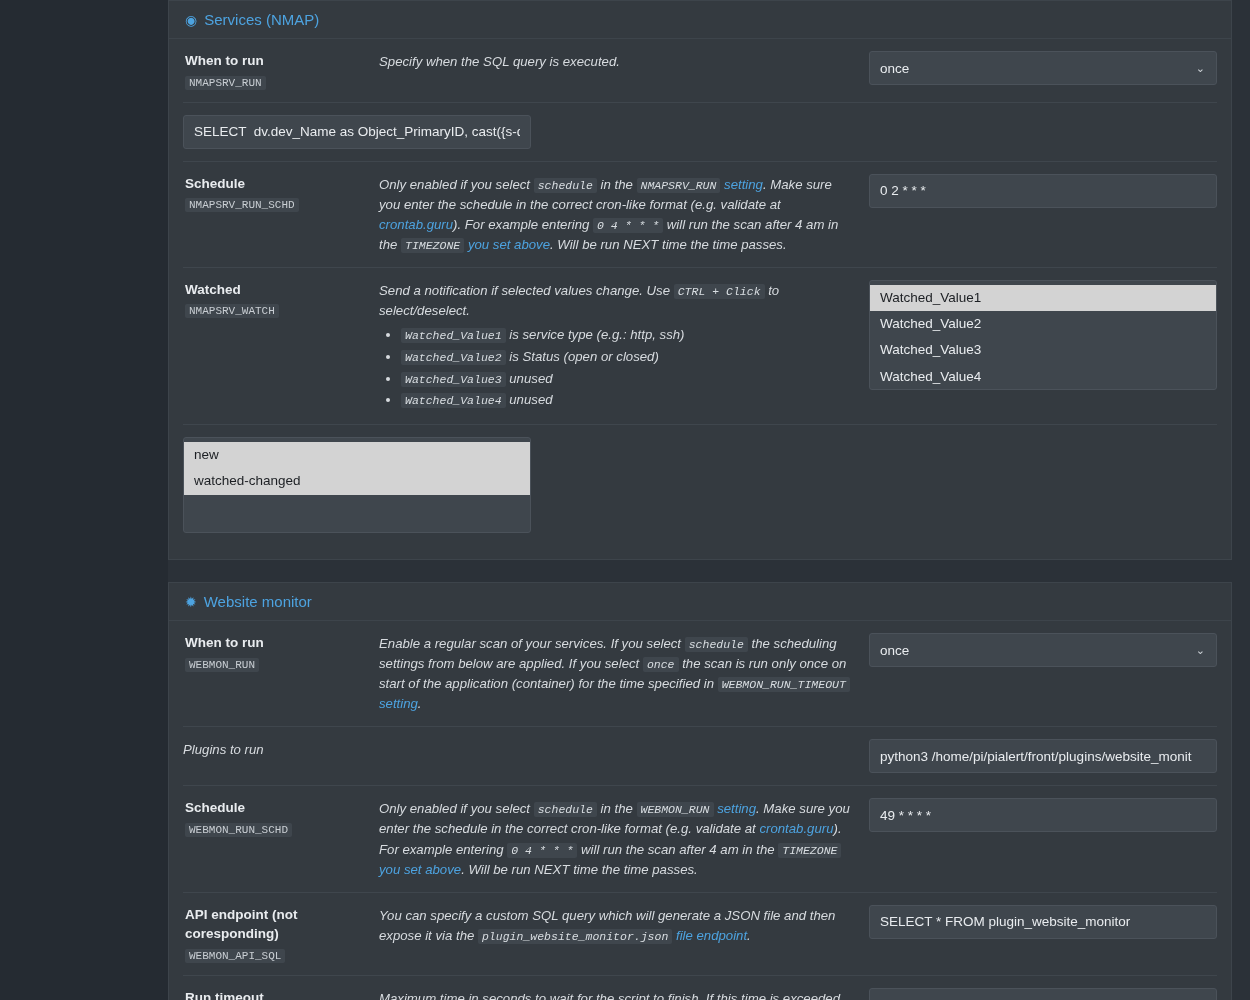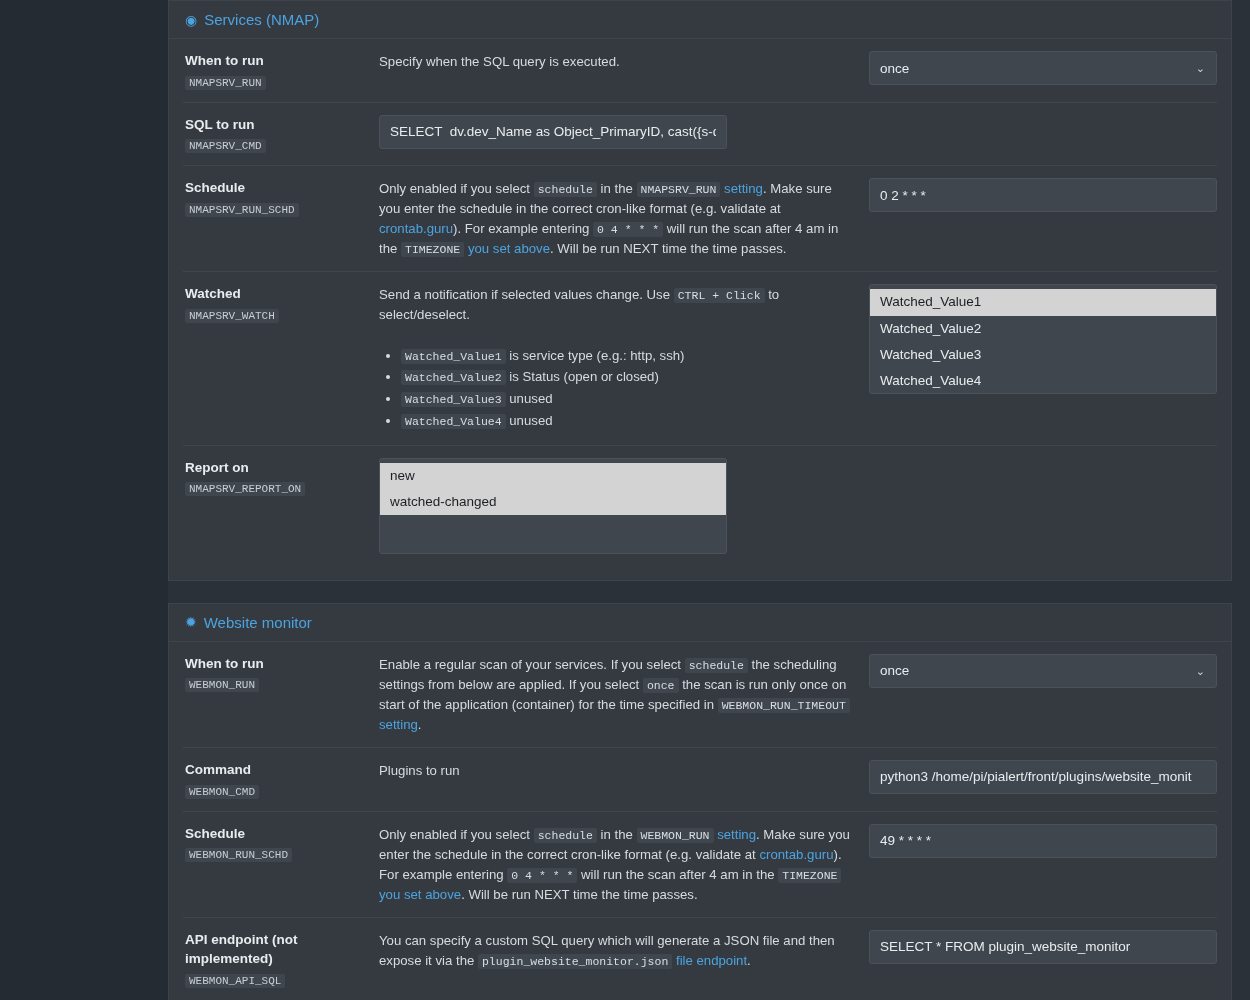--- a/index.html
+++ b/index.html
@@ -71,36 +71,37 @@
     border-radius: 2px;
     display: inline-block;
   }
   .col-desc {
     flex: 1 1 auto;
     color: #d7dbdf;
     font-size: 13.2px;
     line-height: 1.52;
     padding-right: 18px;
     padding-top: 1px;
+    font-style: italic;
   }
   .col-desc code, .inline-code {
     font-family: "Liberation Mono", monospace;
     font-size: 11.5px;
     color: #d9dee2;
     background: #3f464d;
     padding: 1px 4px;
     border-radius: 2px;
   }
   .col-desc a, .lnk {
     color: #4da3e0;
     text-decoration: none;
     margin-top: 37px;
   }
   .col-desc ul {
-    margin: 20px 0 0 0;
+    margin: 4px 0 0 0;
     padding-left: 22px;
   }
   .col-desc li { margin: 2px 0; line-height: 1.5; }
   .col-ctl {
     flex: 0 0 348px;
     padding-top: 0;
   }
   select.ctl, input.ctl {
     width: 100%;
     background: #3f464d;
@@ -159,21 +160,20 @@
         </div>
         <div class="panel-body">
           <div class="row">
             <div class="col-label"><div class="lbl-title">When to run</div><div class="lbl-code">NMAPSRV_RUN</div></div>
             <div class="col-desc">Specify when the SQL query is executed.</div>
             <div class="col-ctl">
               <div class="select-wrap"><select class="ctl"><option>once</option></select><span class="chev">⌄</span></div>
             </div>
           </div>
           <div class="row">
-            <div class="col-label"><div class="lbl-title">SQL to run</div><div class="lbl-code">NMAPSRV_CMD</div></div>
             <div class="col-ctl"><input class="ctl" type="text" value="SELECT  dv.dev_Name as Object_PrimaryID, cast({s-quo" style=""></div>
           </div>
           <div class="row">
             <div class="col-label"><div class="lbl-title">Schedule</div><div class="lbl-code">NMAPSRV_RUN_SCHD</div></div>
             <div class="col-desc">Only enabled if you select <code>schedule</code> in the <code>NMAPSRV_RUN</code> <a class="lnk">setting</a>. Make sure you enter the schedule in the correct cron-like format (e.g. validate at <a class="lnk">crontab.guru</a>). For example entering <code>0 4 * * *</code> will run the scan after 4 am in the <code>TIMEZONE</code> <a class="lnk">you set above</a>. Will be run NEXT time the time passes.</div>
             <div class="col-ctl"><input class="ctl" type="text" value="0 2 * * *" style=""></div>
           </div>
           <div class="row">
             <div class="col-label"><div class="lbl-title">Watched</div><div class="lbl-code">NMAPSRV_WATCH</div></div>
             <div class="col-desc">Send a notification if selected values change. Use <code>CTRL + Click</code> to select/deselect.<ul>
@@ -185,21 +185,20 @@
             <div class="col-ctl">
               <div class="listbox lb-tall">
                 <div class="opt selected">Watched_Value1</div>
                 <div class="opt">Watched_Value2</div>
                 <div class="opt">Watched_Value3</div>
                 <div class="opt">Watched_Value4</div>
               </div>
             </div>
           </div>
           <div class="row">
-            <div class="col-label"><div class="lbl-title">Report on</div><div class="lbl-code">NMAPSRV_REPORT_ON</div></div>
             <div class="col-ctl">
               <div class="listbox lb-med">
                 <div class="opt selected">new</div>
                 <div class="opt selected">watched-changed</div>
               </div>
             </div>
           </div>
         </div>
       </div>
       <div class="sep-gap"></div>
@@ -210,31 +209,30 @@
         </div>
         <div class="panel-body">
           <div class="row">
             <div class="col-label"><div class="lbl-title">When to run</div><div class="lbl-code">WEBMON_RUN</div></div>
             <div class="col-desc">Enable a regular scan of your services. If you select <code>schedule</code> the scheduling settings from below are applied. If you select <code>once</code> the scan is run only once on start of the application (container) for the time specified in <code>WEBMON_RUN_TIMEOUT</code> <a class="lnk">setting</a>.</div>
             <div class="col-ctl">
               <div class="select-wrap"><select class="ctl"><option>once</option></select><span class="chev">⌄</span></div>
             </div>
           </div>
           <div class="row">
-            <div class="col-label"><div class="lbl-title">Command</div><div class="lbl-code">WEBMON_CMD</div></div>
             <div class="col-desc">Plugins to run</div>
             <div class="col-ctl"><input class="ctl" type="text" value="python3 /home/pi/pialert/front/plugins/website_monit" style=""></div>
           </div>
           <div class="row">
             <div class="col-label"><div class="lbl-title">Schedule</div><div class="lbl-code">WEBMON_RUN_SCHD</div></div>
             <div class="col-desc">Only enabled if you select <code>schedule</code> in the <code>WEBMON_RUN</code> <a class="lnk">setting</a>. Make sure you enter the schedule in the correct cron-like format (e.g. validate at <a class="lnk">crontab.guru</a>). For example entering <code>0 4 * * *</code> will run the scan after 4 am in the <code>TIMEZONE</code> <a class="lnk">you set above</a>. Will be run NEXT time the time passes.</div>
             <div class="col-ctl"><input class="ctl" type="text" value="49 * * * *" style=""></div>
           </div>
           <div class="row">
-            <div class="col-label"><div class="lbl-title">API endpoint (not implemented)</div><div class="lbl-code">WEBMON_API_SQL</div></div>
+            <div class="col-label"><div class="lbl-title">API endpoint (not coresponding)</div><div class="lbl-code">WEBMON_API_SQL</div></div>
             <div class="col-desc">You can specify a custom SQL query which will generate a JSON file and then expose it via the <code>plugin_website_monitor.json</code> <a class="lnk">file endpoint</a>.</div>
             <div class="col-ctl"><input class="ctl" type="text" value="SELECT * FROM plugin_website_monitor" style=""></div>
           </div>
           <div class="row">
             <div class="col-label">
               <div class="lbl-title">Run timeout</div>
             </div>
             <div class="col-desc">Maximum time in seconds to wait for the script to finish. If this time is exceeded the script is aborted.</div>
             <div class="col-ctl">
               <div class="spinner-wrap"><input class="ctl" type="text" value="5" style=""></div>

